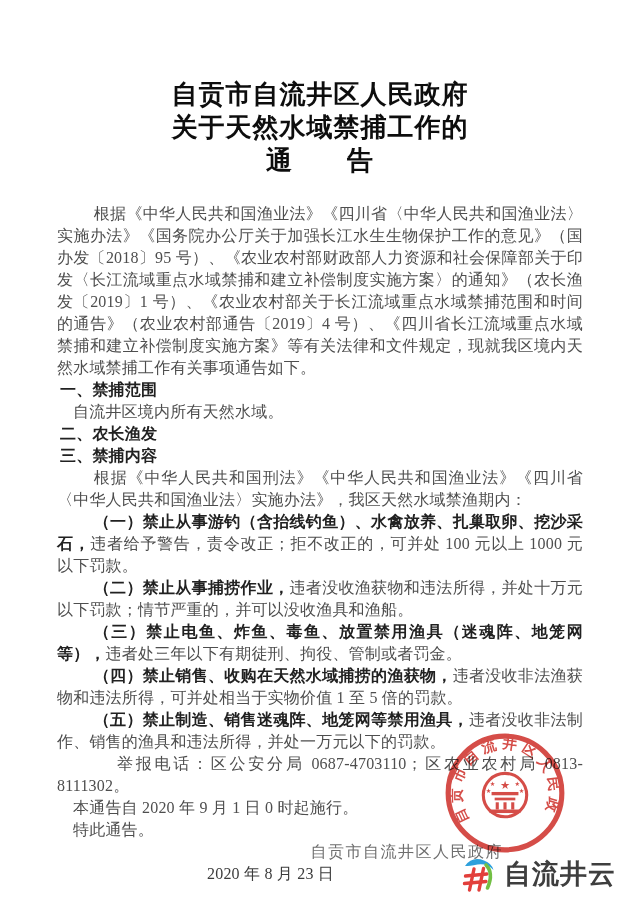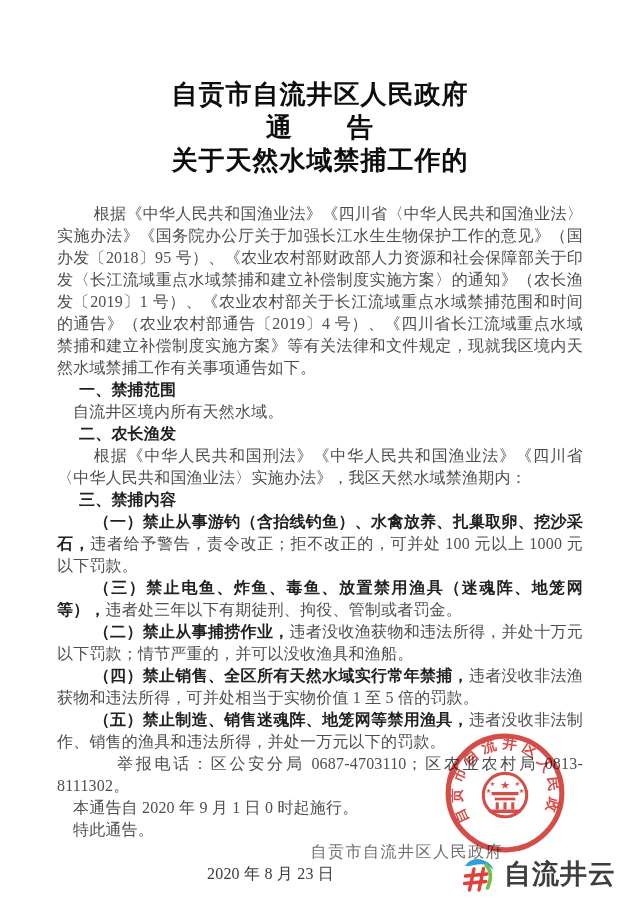--- a/index.html
+++ b/index.html
@@ -27,21 +27,21 @@
     font-size:16px;
     line-height:22px;
     text-align:justify;
     letter-spacing:0.2px;
   }
   .indent{ text-indent:2.3em; }
   .heading{
     font-family:"Liberation Sans","DejaVu Sans",sans-serif;
     font-weight:700;
     color:#1b1b1b;
-    margin-left:22px;
+    margin-left:3px;
   }
   .sub{ margin-left:16px; }
   .report{ text-indent:60px; }
   .b{ font-weight:700; color:#212121; }
   .sig-name{
     text-align:right;
     padding-right:80px;
     color:#6e6e6e;
     letter-spacing:1.5px;
   }
@@ -78,35 +78,35 @@
     line-height:40px;
   }
 </style>
 </head>
 <body>
 
 <div class="page">
 
   <h1 class="title">
     <div>自贡市自流井区人民政府</div>
+    <div>关于天然水域禁捕工作的</div>
     <div>通　　告</div>
-    <div>关于天然水域禁捕工作的</div>
   </h1>
 
   <div>
       <p class="blk indent"><span>根据《中华人民共和国渔业法》《四川省〈中华人民共和国渔业法〉实施办法》《国务院办公厅关于加强长江水生生物保护工作的意见》（国办发〔2018〕95 号）、《农业农村部财政部人力资源和社会保障部关于印发〈长江流域重点水域禁捕和建立补偿制度实施方案〉的通知》（农长渔发〔2019〕1 号）、《农业农村部关于长江流域重点水域禁捕范围和时间的通告》（农业农村部通告〔2019〕4 号）、《四川省长江流域重点水域禁捕和建立补偿制度实施方案》等有关法律和文件规定，现就我区境内天然水域禁捕工作有关事项通告如下。</span></p>
       <p class="blk heading"><span class="b">一、禁捕范围</span></p>
       <p class="blk sub"><span>自流井区境内所有天然水域。</span></p>
       <p class="blk heading"><span class="b">二、农长渔发</span></p>
+      <p class="blk heading"><span class="b">三、禁捕内容</span></p>
       <p class="blk indent"><span>根据《中华人民共和国刑法》《中华人民共和国渔业法》《四川省〈中华人民共和国渔业法〉实施办法》，我区天然水域禁渔期内：</span></p>
-      <p class="blk heading"><span class="b">三、禁捕内容</span></p>
       <p class="blk indent"><span class="b">（一）禁止从事游钓（含抬线钓鱼）、水禽放养、扎巢取卵、挖沙采石，</span><span>违者给予警告，责令改正；拒不改正的，可并处 100 元以上 1000 元以下罚款。</span></p>
+      <p class="blk indent"><span class="b">（二）禁止从事捕捞作业，</span><span>违者没收渔获物和违法所得，并处十万元以下罚款；情节严重的，并可以没收渔具和渔船。</span></p>
       <p class="blk indent"><span class="b">（三）禁止电鱼、炸鱼、毒鱼、放置禁用渔具（迷魂阵、地笼网等），</span><span>违者处三年以下有期徒刑、拘役、管制或者罚金。</span></p>
-      <p class="blk indent"><span class="b">（二）禁止从事捕捞作业，</span><span>违者没收渔获物和违法所得，并处十万元以下罚款；情节严重的，并可以没收渔具和渔船。</span></p>
-      <p class="blk indent"><span class="b">（四）禁止销售、全区所有天然水域实行常年禁捕，</span><span>违者没收非法渔获物和违法所得，可并处相当于实物价值 1 至 5 倍的罚款。</span></p>
+      <p class="blk indent"><span class="b">（四）禁止销售、收购在天然水域捕捞的渔获物，</span><span>违者没收非法渔获物和违法所得，可并处相当于实物价值 1 至 5 倍的罚款。</span></p>
       <p class="blk indent"><span class="b">（五）禁止制造、销售迷魂阵、地笼网等禁用渔具，</span><span>违者没收非法制作、销售的渔具和违法所得，并处一万元以下的罚款。</span></p>
       <p class="blk report"><span>举报电话：区公安分局 0687-4703110；区农业农村局 0813-8111302。</span></p>
       <p class="blk sub"><span>本通告自 2020 年 9 月 1 日 0 时起施行。</span></p>
       <p class="blk sub"><span>特此通告。</span></p>
     </div>
 
   <p class="blk sig-name">自贡市自流井区人民政府</p>
   <p class="blk sig-date">2020 年 8 月 23 日</p>
 
 </div>

